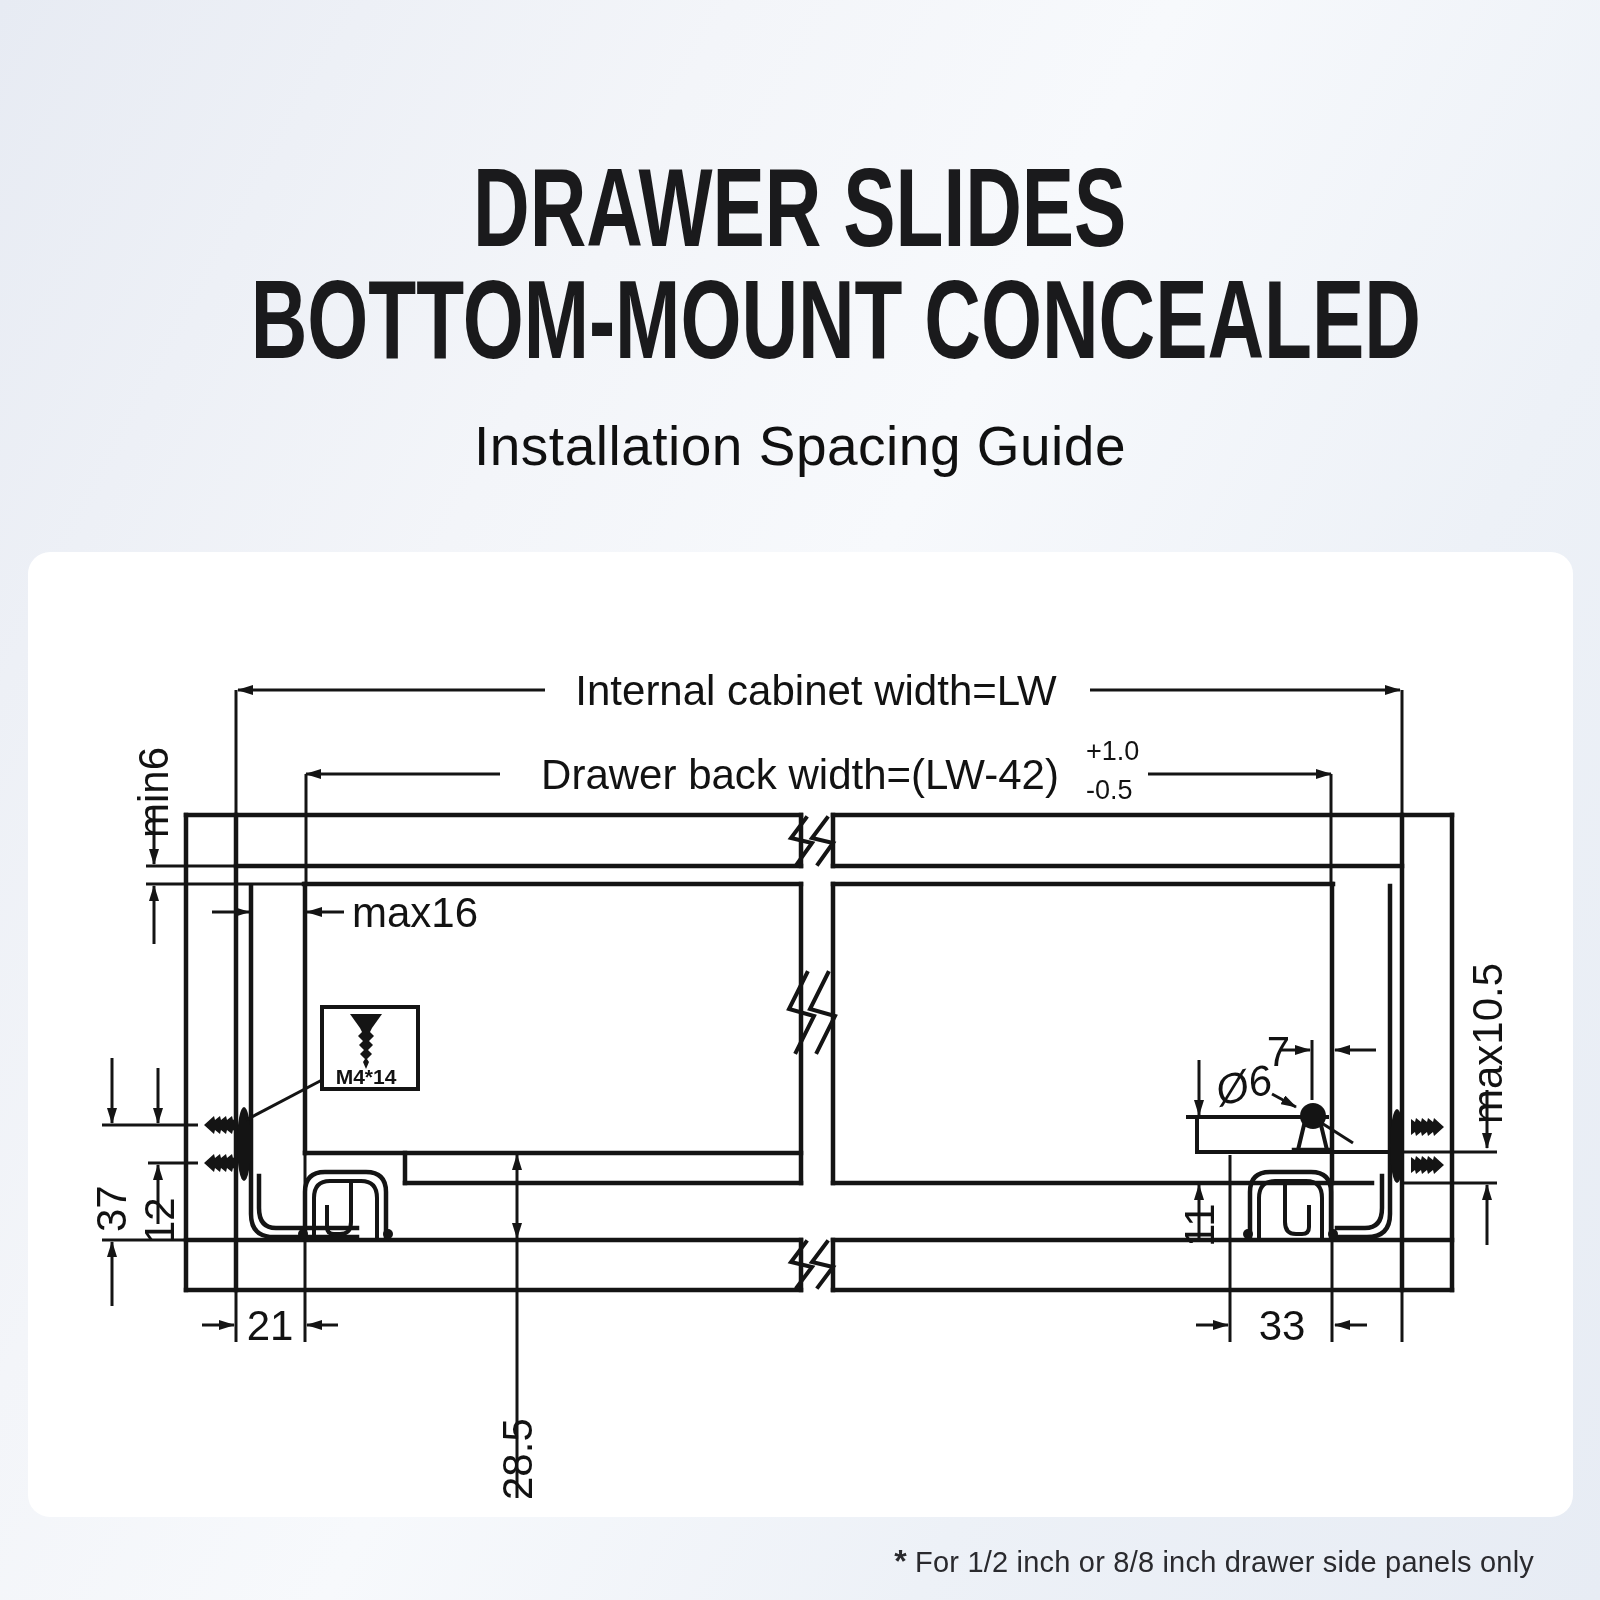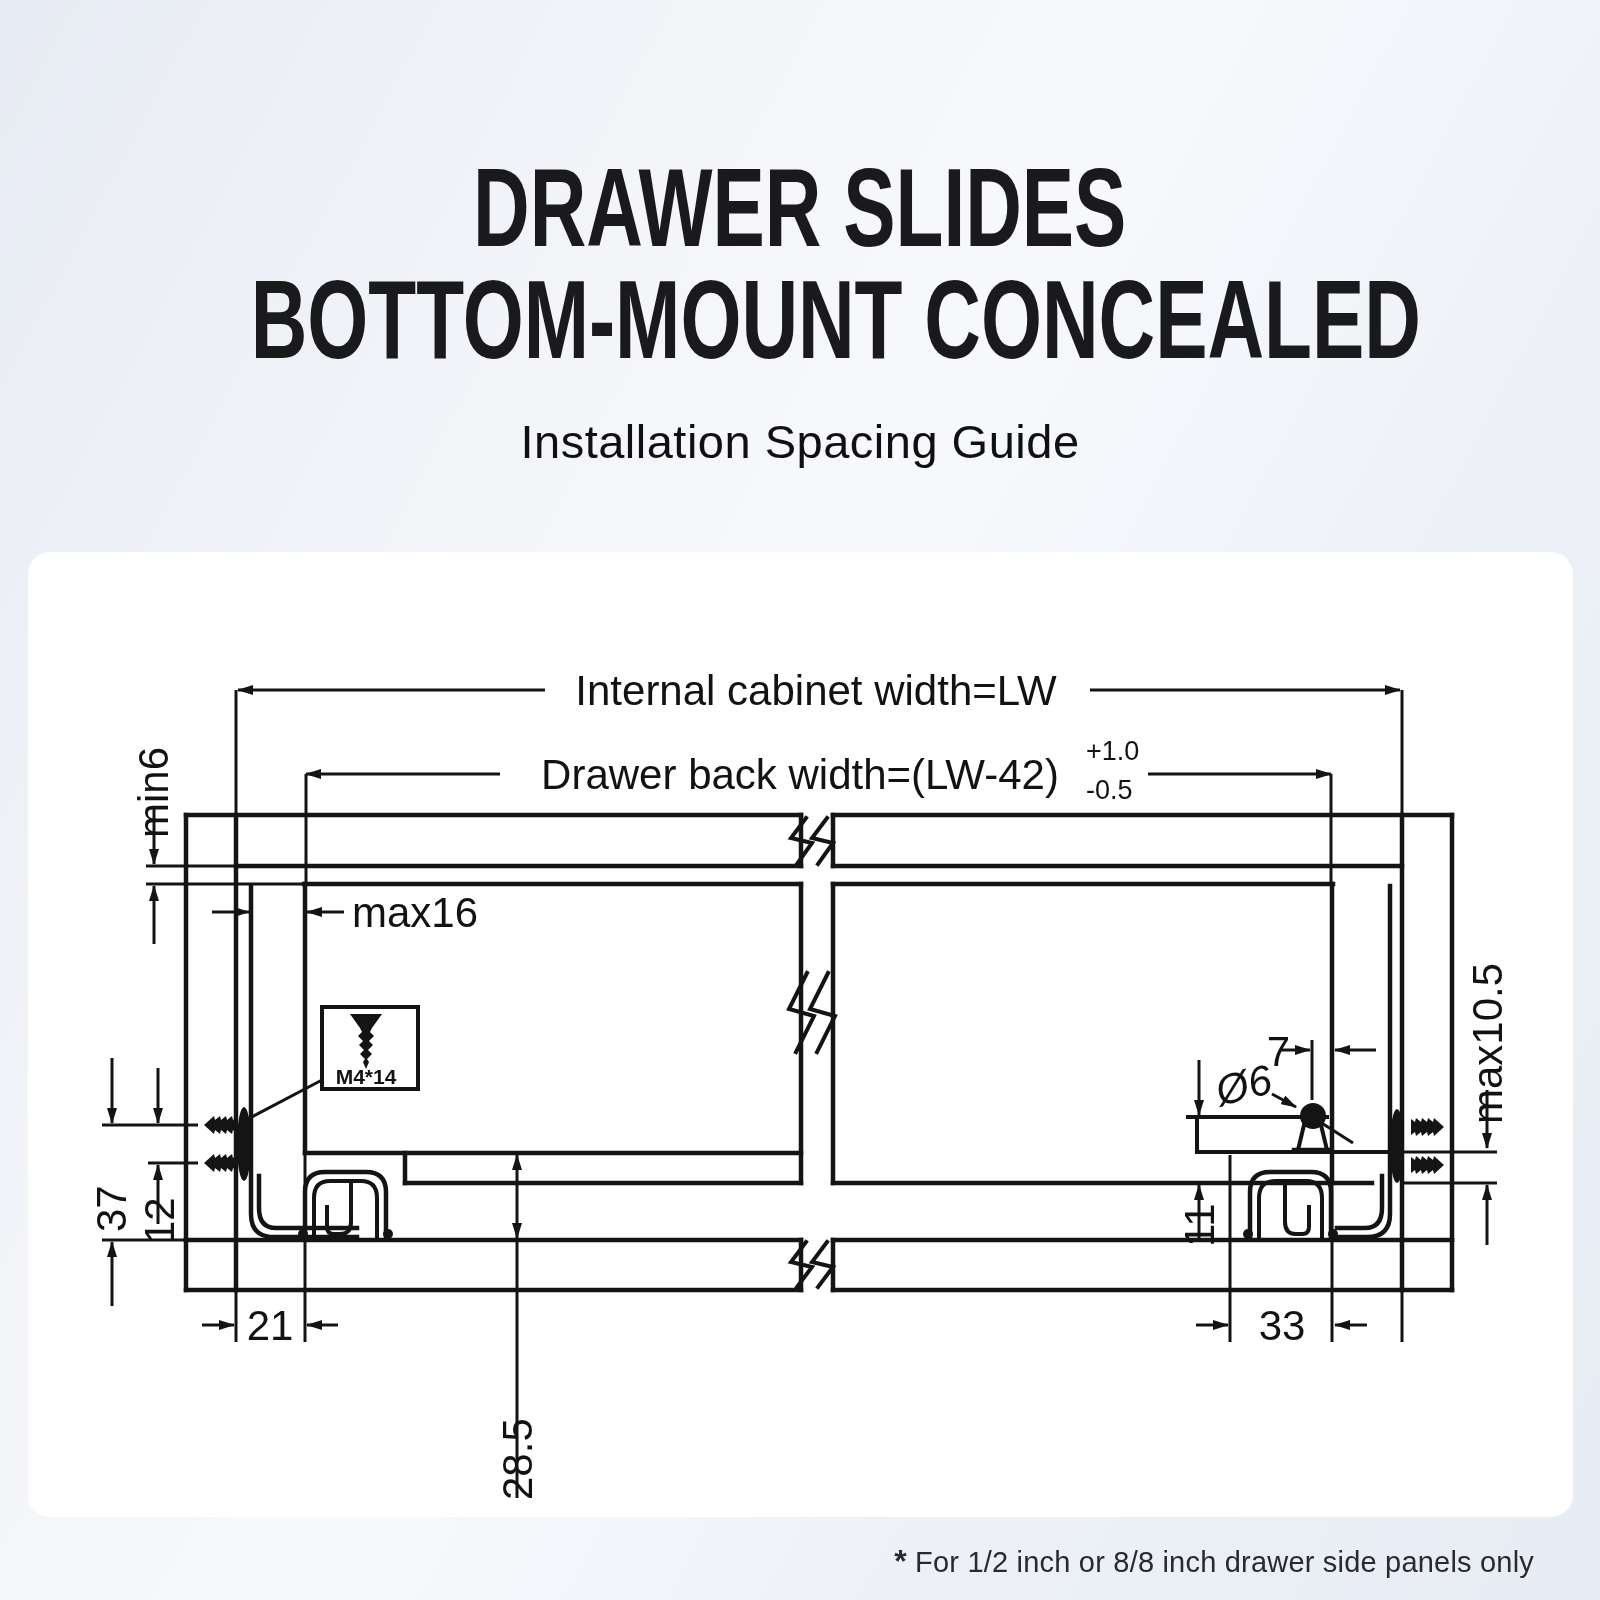--- a/index.html
+++ b/index.html
@@ -13,21 +13,21 @@
   .title{
     position:absolute;top:152px;left:0;width:1600px;
     text-align:center;color:#1a1a1c;
     font-weight:bold;font-size:112px;line-height:1.0;
     letter-spacing:0px;
   }
   .title .squeeze{display:inline-block;transform:scaleX(0.70);transform-origin:50% 50%;white-space:nowrap;}
   .subtitle{
     position:absolute;top:414px;left:0;width:1600px;
     text-align:center;color:#101010;
-    font-size:47px;font-weight:400;letter-spacing:0.5px;
+    font-size:55px;font-weight:400;letter-spacing:0.5px;
   }
   .panel{
     position:absolute;left:28px;top:552px;width:1545px;height:965px;
     background:#ffffff;border-radius:22px;
   }
   svg.drawing{position:absolute;left:0;top:0;width:1600px;height:1600px;}
   .footnote{
     position:absolute;top:1543px;right:66px;
     font-size:29px;color:#2a2a2e;letter-spacing:0.2px;
   }

